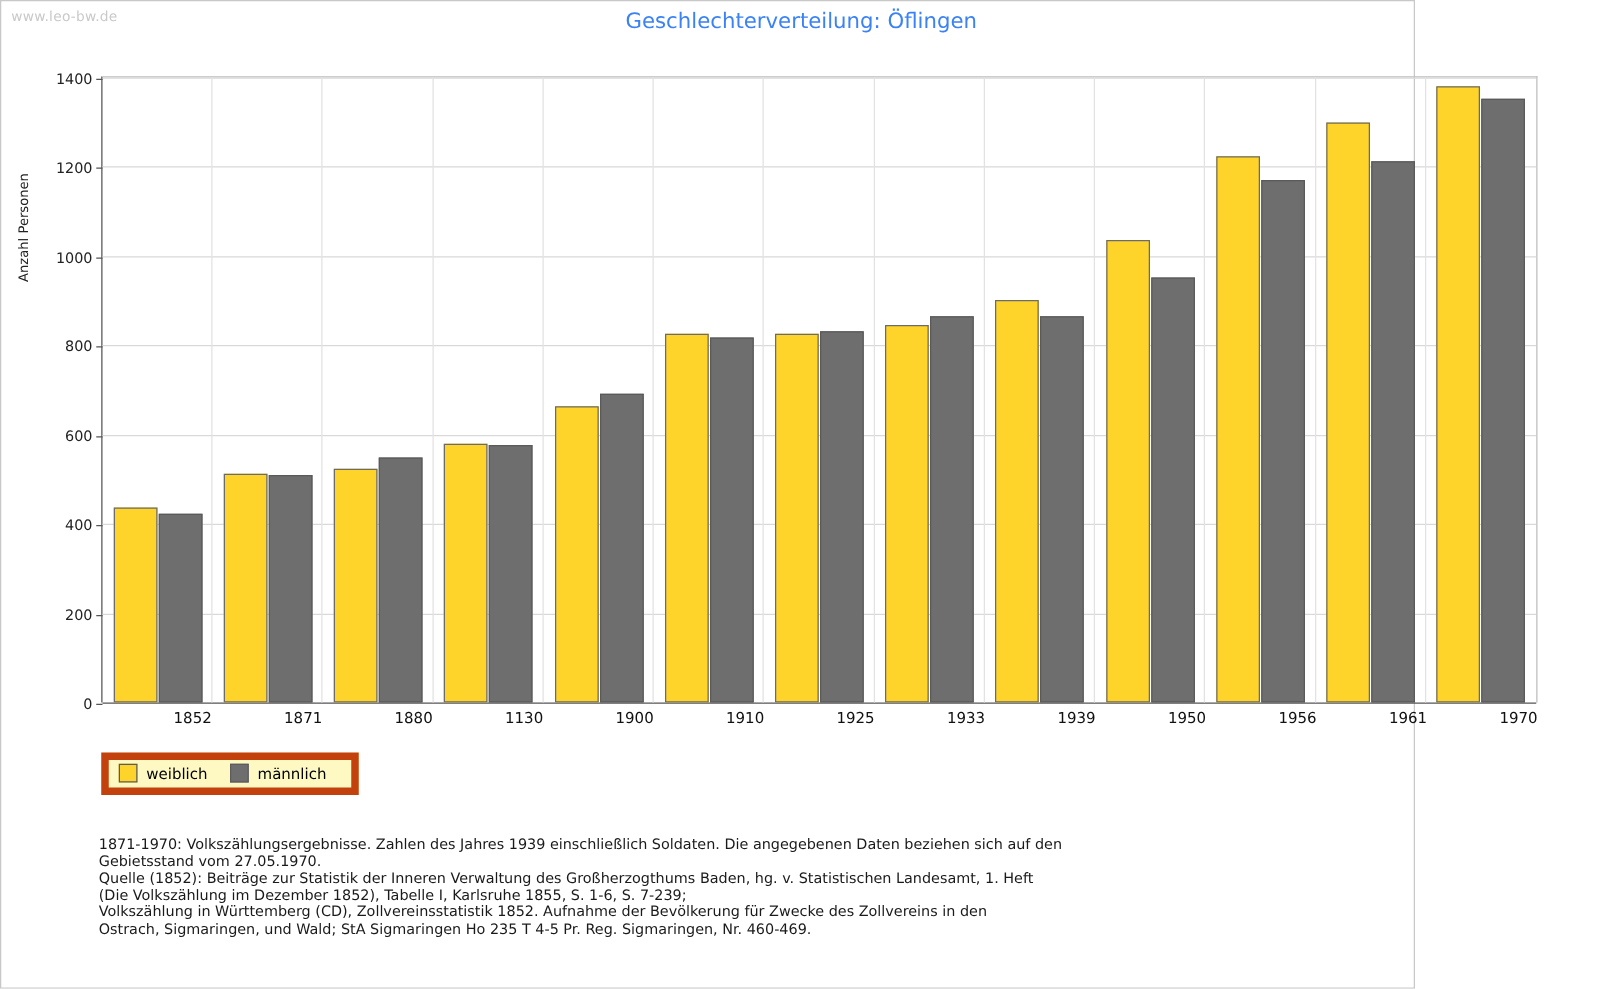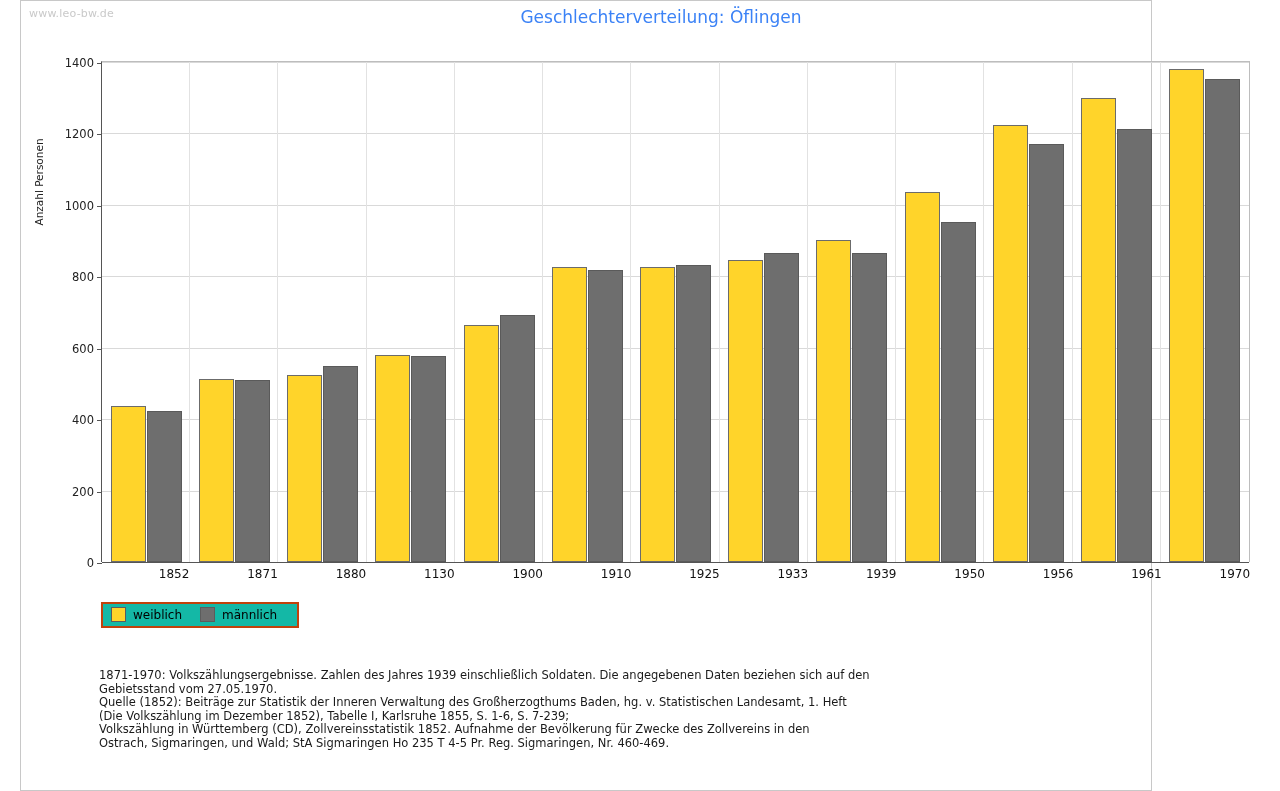--- a/index.html
+++ b/index.html
@@ -14,21 +14,20 @@
     color: #000000;
     overflow: hidden;
   }
   #page {
     position: relative;
     width: 1132px;
     height: 791px;
     box-sizing: border-box;
     border: 1px solid #c8c8c8;
     background: #ffffff;
-    margin-left: 20px;
   }
   #watermark {
     position: absolute;
     left: 8px;
     top: 6px;
     font-size: 11px;
     color: #c9c9c9;
     letter-spacing: 0.2px;
   }
   #chart-title {
@@ -133,22 +132,22 @@
     flex: 1 1 0;
     text-align: right;
     font-size: 12px;
     color: #111;
     line-height: 22px;
   }
   #legend {
     position: absolute;
     left: 80px;
     top: 601px;
-    border: 2px solid #c2410c;
-    background: #14b8a6;
+    border: 6px solid #c2410c;
+    background: #fef9c3;
     padding: 3px 10px 4px 8px;
     display: flex;
     align-items: center;
     gap: 8px;
     font-size: 12px;
   }
   .legend-item {
     display: flex;
     align-items: center;
     gap: 7px;

